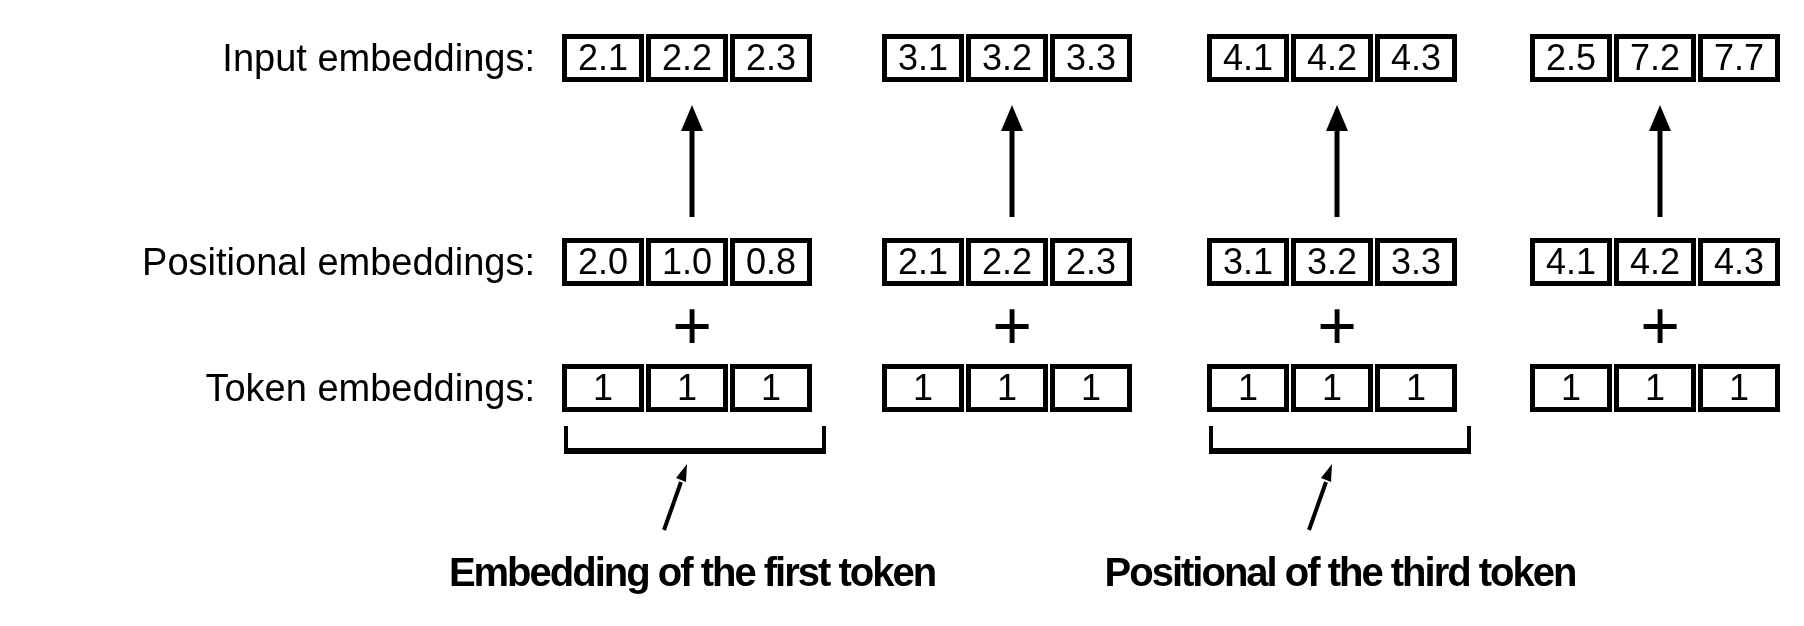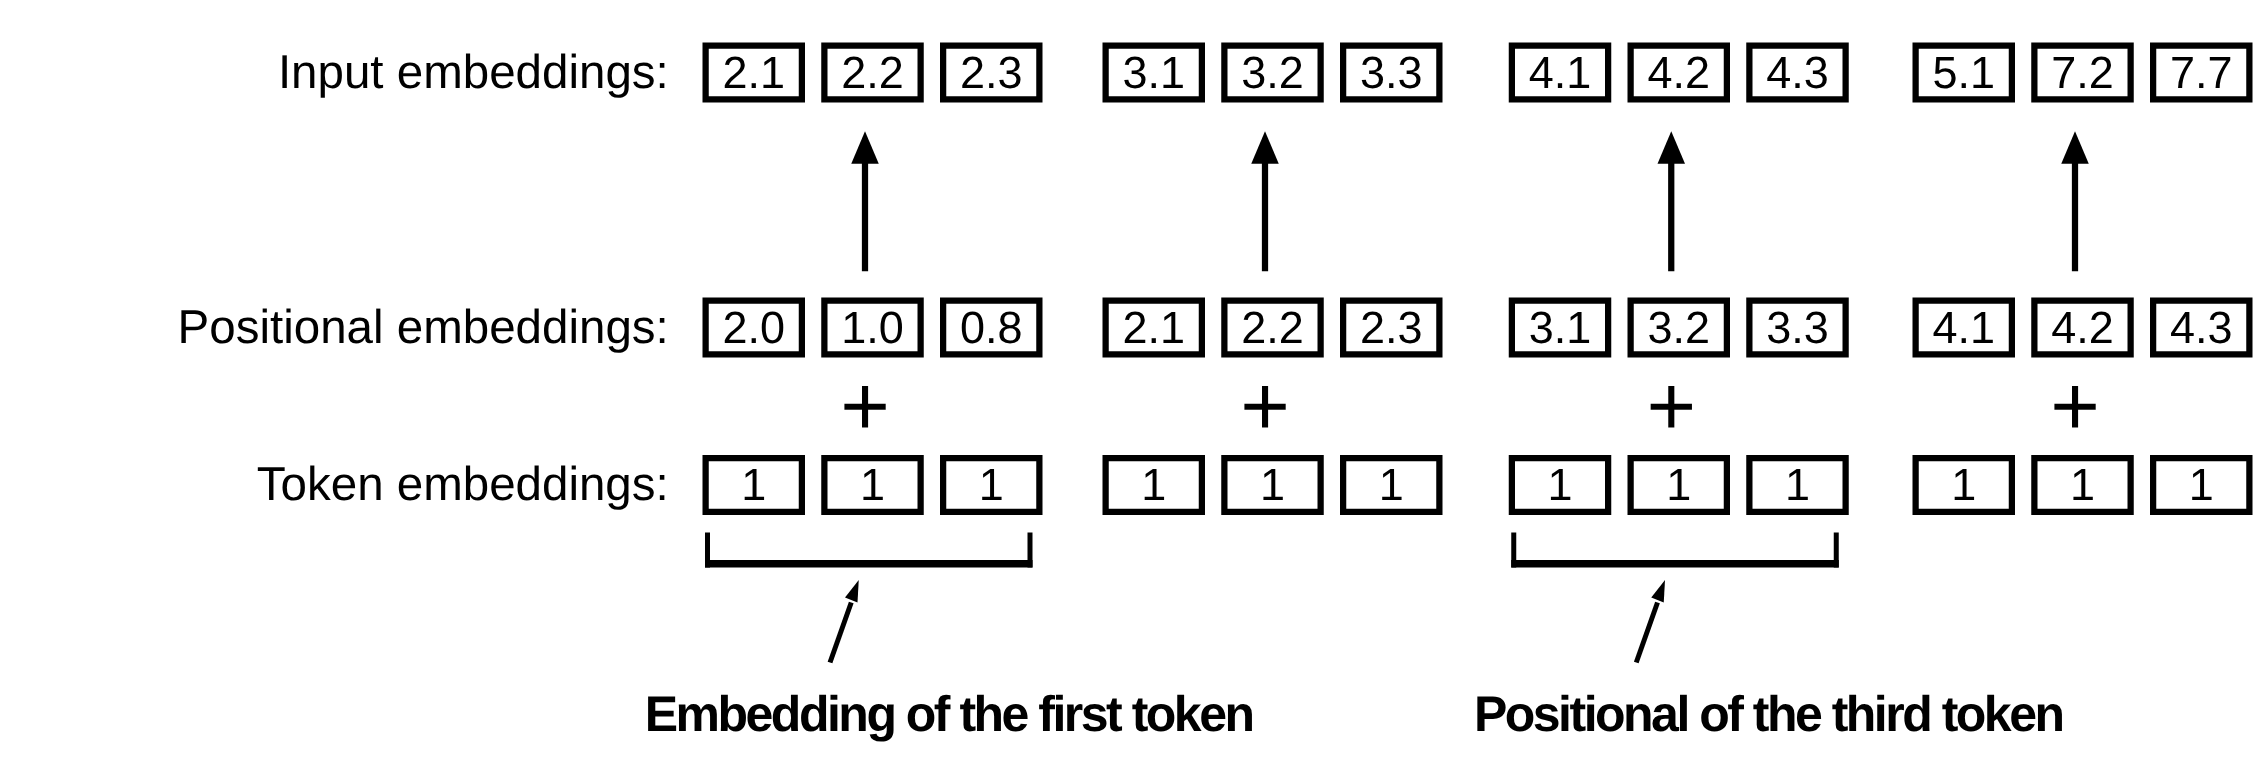--- a/index.html
+++ b/index.html
@@ -22,21 +22,21 @@
     width: 535px;
     text-align: right;
     font-size: 38px;
     line-height: 48px;
     white-space: nowrap;
     color: #000000;
   }
   .vec {
     position: absolute;
     display: flex;
-    gap: 13px;
+    gap: 2px;
   }
   .cell {
     width: 82px;
     height: 48px;
     box-sizing: border-box;
     border: 5px solid #000000;
     background: #ffffff;
     display: flex;
     align-items: center;
     justify-content: center;
@@ -68,21 +68,21 @@
   }
   .slant-arrow {
     position: absolute;
     width: 48px;
     height: 76px;
   }
   .caption {
     position: absolute;
     width: 620px;
     top: 550px;
-    text-align: right;
+    text-align: center;
     font-size: 40px;
     font-weight: 700;
     letter-spacing: -2px;
     white-space: nowrap;
   }
   
   .gx1 { left: 562px; }
   .gx2 { left: 882px; }
   .gx3 { left: 1207px; }
   .gx4 { left: 1530px; }
@@ -108,21 +108,21 @@
     <div class="cell">3.1</div>
     <div class="cell">3.2</div>
     <div class="cell">3.3</div>
   </div>
   <div class="vec row-input gx3">
     <div class="cell">4.1</div>
     <div class="cell">4.2</div>
     <div class="cell">4.3</div>
   </div>
   <div class="vec row-input gx4">
-    <div class="cell">5.1</div>
+    <div class="cell">2.5</div>
     <div class="cell">7.2</div>
     <div class="cell">7.7</div>
   </div>
 
   <svg class="up-arrow" style="left:678px; top:103px" viewBox="0 0 28 116">
     <line x1="14" y1="24" x2="14" y2="114" stroke="#000" stroke-width="5"></line>
     <polygon points="14,2 3,28 25,28" fill="#000"></polygon>
   </svg>
   <svg class="up-arrow" style="left:998px; top:103px" viewBox="0 0 28 116">
     <line x1="14" y1="24" x2="14" y2="114" stroke="#000" stroke-width="5"></line>

